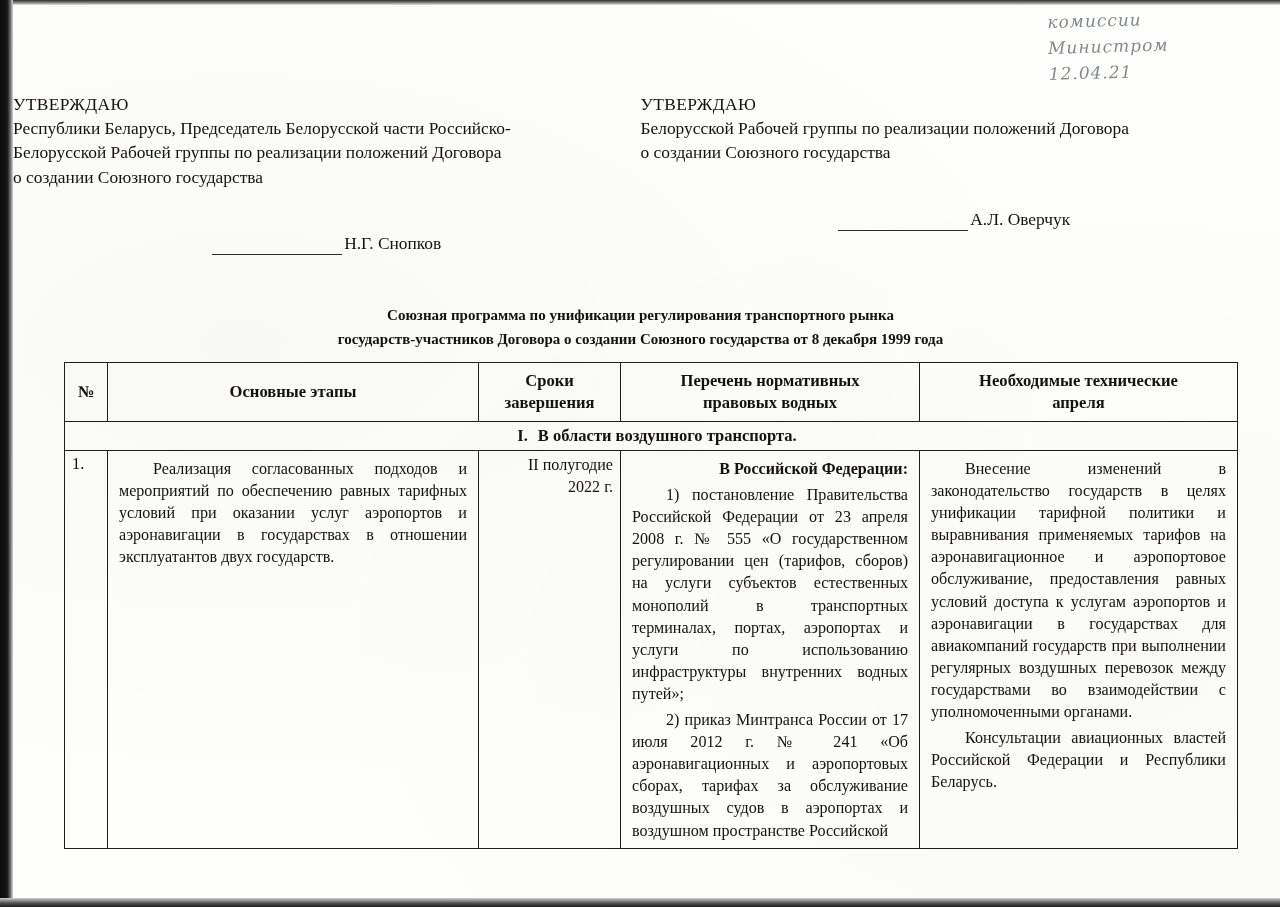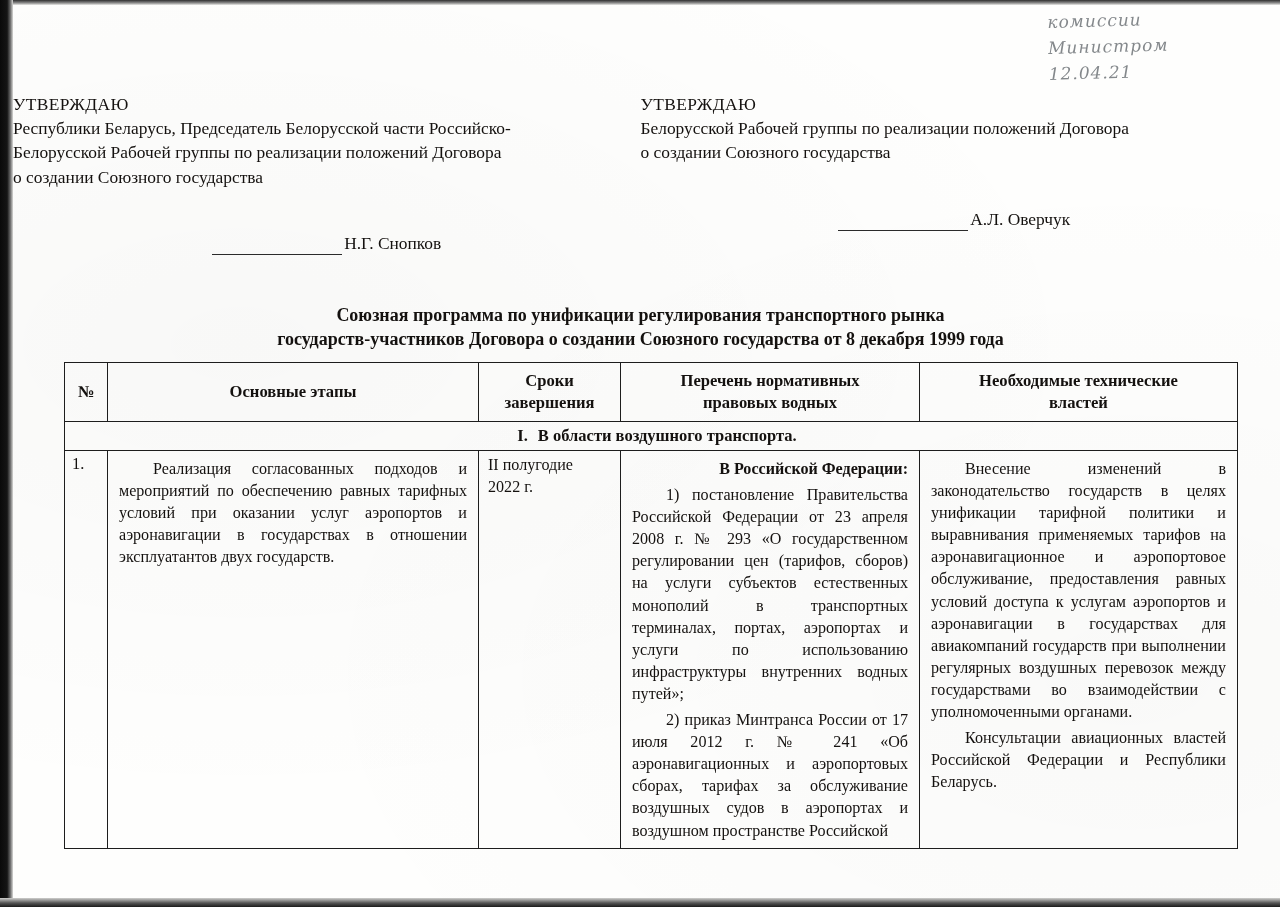--- a/index.html
+++ b/index.html
@@ -97,21 +97,21 @@
   .sign-name { white-space: nowrap; }
 
   
   .doc-title {
     position: absolute;
     left: 13px;
     top: 303px;
     width: 1255px;
     text-align: center;
     font-weight: bold;
-    font-size: 18px;
+    font-size: 15px;
     line-height: 24px;
   }
 
   
   .tbl {
     position: absolute;
     left: 64px;
     top: 362px;
     width: 1173px;
     border-collapse: collapse;
@@ -165,21 +165,21 @@
   .body-cell p.center-b {
     text-align: right;
     text-indent: 0;
     font-weight: bold;
   }
   .cell-date {
     text-align: center;
     line-height: 22px;
     padding-top: 8px;
   }
-  .cell-date .d1 { text-align: left; padding-left: 2px; }
+  .cell-date .d1 { text-align: right; padding-left: 2px; }
   .row-main td { height: 382px; }
   .clipped-tail {
     display: block;
     overflow: hidden;
   }
 </style>
 </head>
 <body>
 
 <div id="page">
@@ -239,21 +239,21 @@
         <th>
           <div>Сроки</div>
           <div>завершения</div>
         </th>
         <th>
           <div>Перечень нормативных</div>
           <div>правовых водных</div>
         </th>
         <th>
           <div>Необходимые технические</div>
-          <div>властей</div>
+          <div>апреля</div>
         </th>
       </tr>
     </thead>
     <tbody>
       <tr class="section-row">
         <td colspan="5">
           <span class="sec-label">I.</span><span>В области воздушного транспорта.</span>
         </td>
       </tr>
       <tr class="row-main">
@@ -261,21 +261,21 @@
         <td class="body-cell">
           <p>Реализация согласованных подходов и мероприятий по обеспечению равных тарифных условий при оказании услуг аэропортов и аэронавигации в государствах в отношении эксплуатантов двух государств.</p>
         </td>
         <td class="cell-date">
           <div class="d1">II полугодие</div>
           <div class="d1">2022 г.</div>
         </td>
         <td class="body-cell">
           <div class="clipped-tail">
             <p class="center-b">В Российской Федерации:</p>
-            <p>1) постановление Правительства Российской Федерации от 23 апреля 2008 г. № 293 «О государственном регулировании цен (тарифов, сборов) на услуги субъектов естественных монополий в транспортных терминалах, портах, аэропортах и услуги по использованию инфраструктуры внутренних водных путей»;</p>
+            <p>1) постановление Правительства Российской Федерации от 23 апреля 2008 г. № 555 «О государственном регулировании цен (тарифов, сборов) на услуги субъектов естественных монополий в транспортных терминалах, портах, аэропортах и услуги по использованию инфраструктуры внутренних водных путей»;</p>
             <p>2) приказ Минтранса России от 17 июля 2012 г. № 241 «Об аэронавигационных и аэропортовых сборах, тарифах за обслуживание воздушных судов в аэропортах и воздушном пространстве Российской</p>
           </div>
         </td>
         <td class="body-cell">
           <p>Внесение изменений в законодательство государств в целях унификации тарифной политики и выравнивания применяемых тарифов на аэронавигационное и аэропортовое обслуживание, предоставления равных условий доступа к услугам аэропортов и аэронавигации в государствах для авиакомпаний государств при выполнении регулярных воздушных перевозок между государствами во взаимодействии с уполномоченными органами.</p>
           <p>Консультации авиационных властей Российской Федерации и Республики Беларусь.</p>
         </td>
       </tr>
     </tbody>
   </table>

